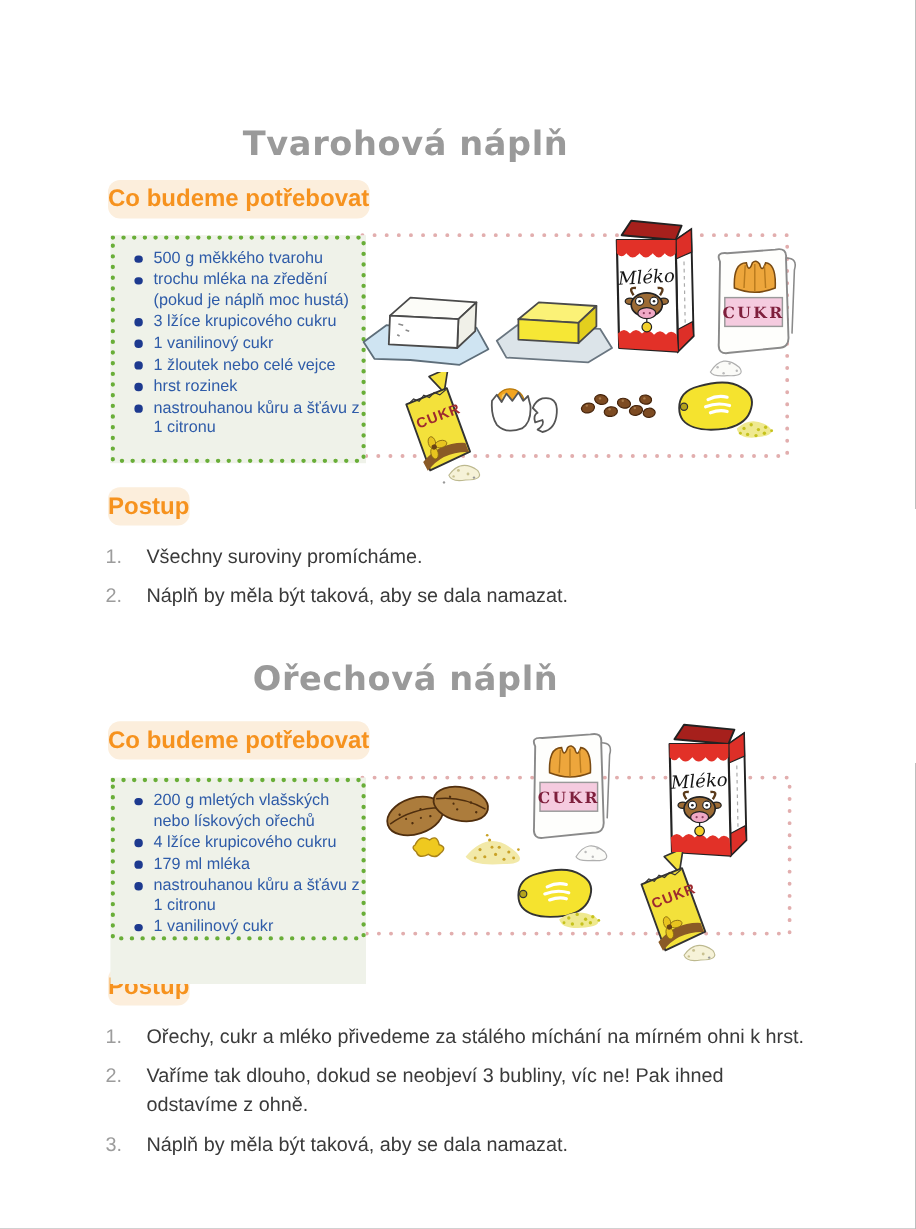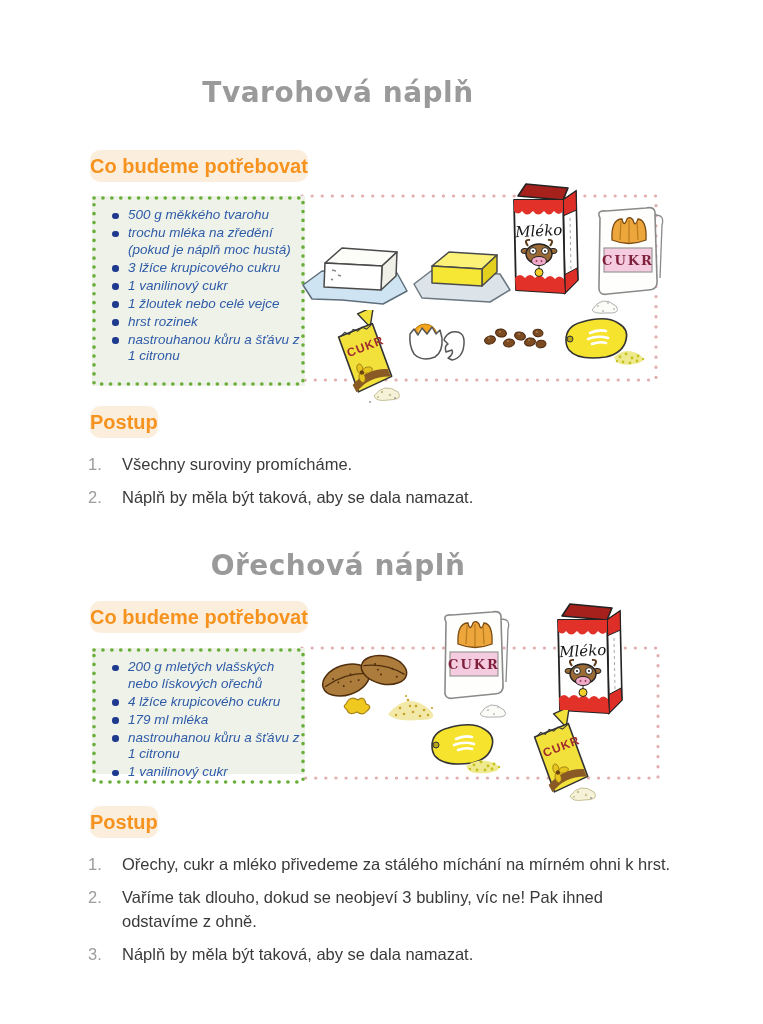--- a/index.html
+++ b/index.html
@@ -7,37 +7,37 @@
         font-family:"Liberation Sans",sans-serif;overflow:hidden;}
   .recipe-title{position:absolute;left:0;width:676px;text-align:center;
         font-family:"DejaVu Sans",sans-serif;font-weight:bold;font-size:28px;
         color:#9a9a9a;letter-spacing:0.5px;}
   .pill{position:absolute;display:inline-block;background:#FCEEDC;color:#F6921E;
         font-size:20px;font-weight:bold;padding:5px 0;border-radius:10px;line-height:1.1;}
   .greenbox{position:absolute;background:#EFF2E9;z-index:2;}
   .greenbox svg.dots, .pinkbox svg.dots{position:absolute;left:0;top:0;}
   .pinkbox{position:absolute;z-index:1;}
   ul.ing{position:relative;z-index:3;margin:0;padding:11px 4px 0 14px;list-style:none;
-        color:#2E5BA8;font-size:13.5px;line-height:16.5px;font-style:italic;}
+        color:#2E5BA8;font-size:13.5px;line-height:16.5px;}
   ul.ing li{position:relative;padding-left:22px;margin-bottom:1.5px;}
   ul.ing li::before{content:"";position:absolute;left:6px;top:5.5px;width:6.5px;height:6.5px;
         border-radius:50%;background:#1D3A8F;}
   .steps{position:absolute;width:584px;z-index:2;}
   .step{display:flex;font-size:16.5px;line-height:24px;color:#3A3A3A;margin-bottom:9px;}
   .step .num{width:34px;flex:none;color:#9C9C9C;}
   .illu{position:absolute;z-index:4;}
   .script-text{font-family:"DejaVu Serif",serif;font-style:italic;}
   .label-text{font-family:"DejaVu Serif",serif;font-weight:bold;}
 </style>
 </head>
 <body>
 
 <div class="page">
 
-  <div class="recipe-title" style="top:76px;">Tvarohová náplň</div>
+  <div class="recipe-title" style="top:103px;">Tvarohová náplň</div>
 
   <div class="pill" style="left:90px;top:150px;">Co budeme potřebovat</div>
 
   <div class="pinkbox" style="left:300px;top:194px;width:358px;height:188px;">
     <svg class="dots" width="358" height="188">
       <rect x="2" y="2" width="354" height="184" fill="none" stroke="#E2AEAE" stroke-width="3.2" stroke-linecap="round" stroke-dasharray="0.1 10"></rect>
     </svg>
   </div>
 
   <div class="greenbox" style="left:92px;top:196px;width:213px;height:190px;">
@@ -216,21 +216,21 @@
   <div class="recipe-title" style="top:549px;">Ořechová náplň</div>
 
   <div class="pill" style="left:90px;top:601px;">Co budeme potřebovat</div>
 
   <div class="pinkbox" style="left:300px;top:646px;width:360px;height:134px;">
     <svg class="dots" width="360" height="134">
       <rect x="2" y="2" width="356" height="130" fill="none" stroke="#E2AEAE" stroke-width="3.2" stroke-linecap="round" stroke-dasharray="0.1 10"></rect>
     </svg>
   </div>
 
-  <div class="greenbox" style="left:92px;top:648px;width:213px;height:126px;">
+  <div class="greenbox" style="left:92px;top:648px;width:213px;height:172px;">
     <svg class="dots" width="213" height="136">
       <rect x="2" y="2" width="209" height="132" fill="none" stroke="#69AE38" stroke-width="3.6" stroke-linecap="round" stroke-dasharray="0.1 8.8"></rect>
     </svg>
     <ul class="ing">
       <li>200 g mletých vlašských nebo lískových ořechů</li>
       <li>4 lžíce krupicového cukru</li>
       <li>179 ml mléka</li>
       <li>nastrouhanou kůru a šťávu z 1 citronu</li>
       <li>1 vanilinový cukr</li>
     </ul>

